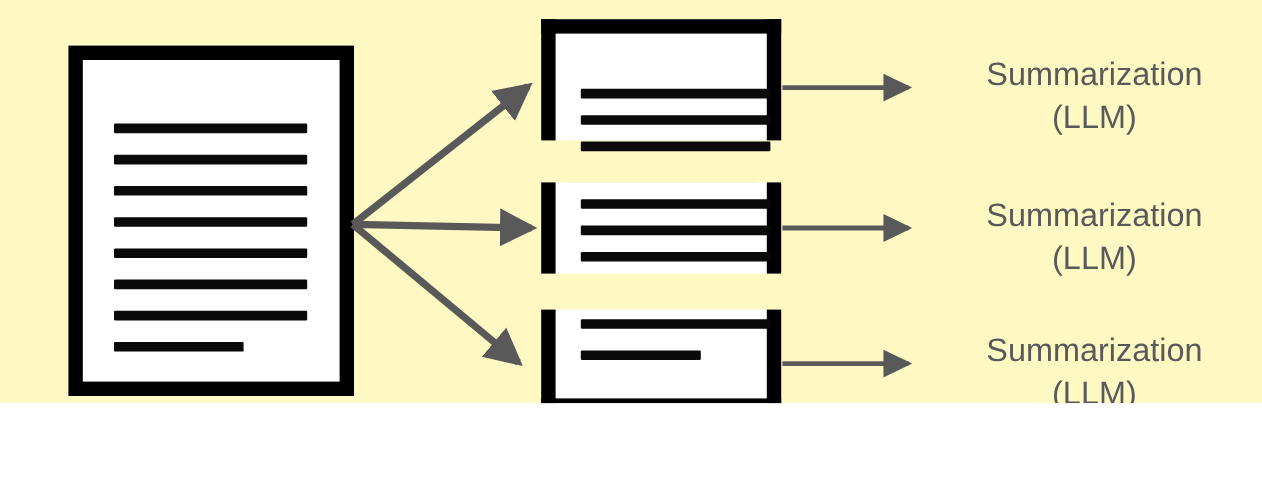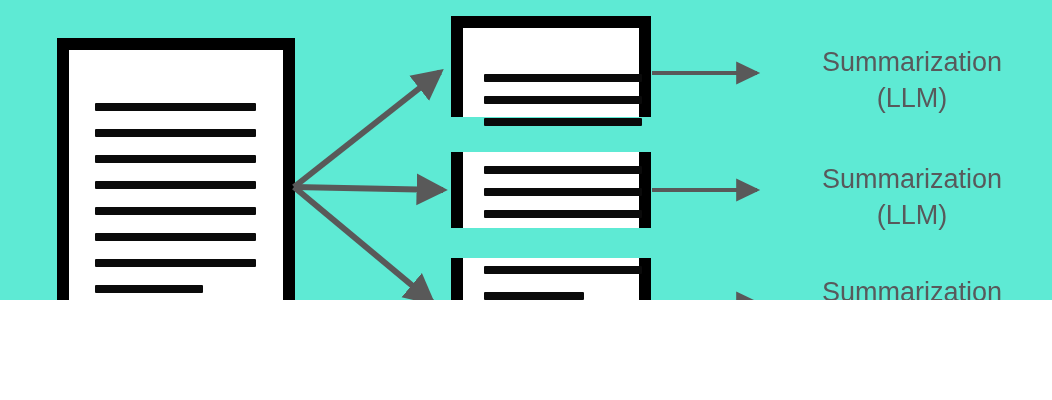--- a/index.html
+++ b/index.html
@@ -6,22 +6,22 @@
     margin: 0;
     padding: 0;
     background: #ffffff;
   }
   body {
     font-family: "Liberation Sans", sans-serif;
   }
   #canvas {
     position: relative;
     width: 1052px;
-    height: 300px;
-    background: #5eead4;
+    height: 336px;
+    background: #fef9c3;
     overflow: hidden;
   }
 
   
   .source-doc {
     position: absolute;
     left: 57px;
     top: 38px;
     width: 238px;
     height: 292px;

